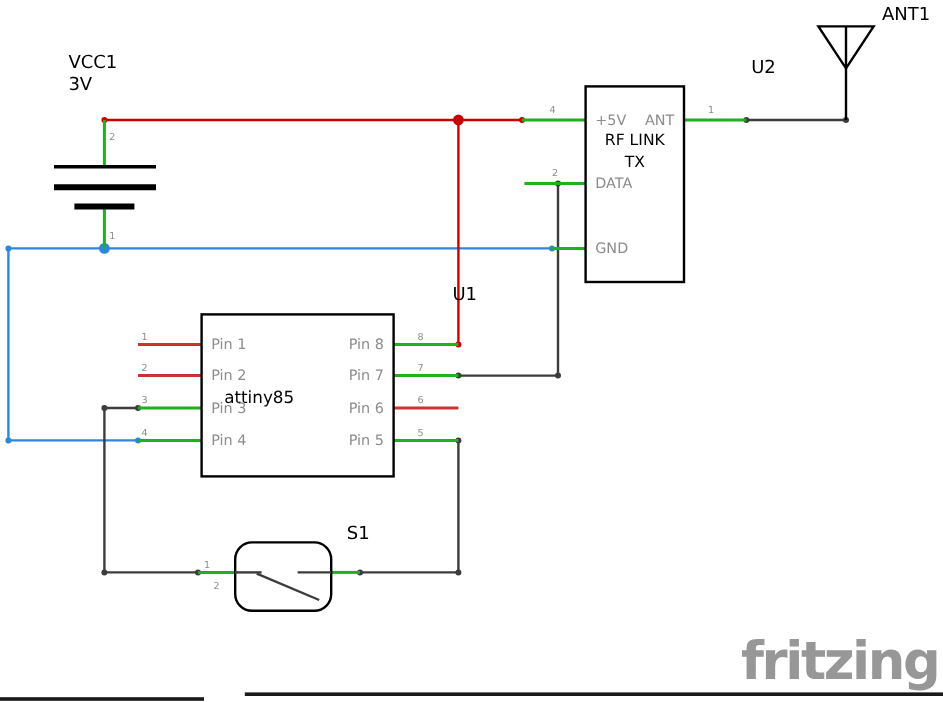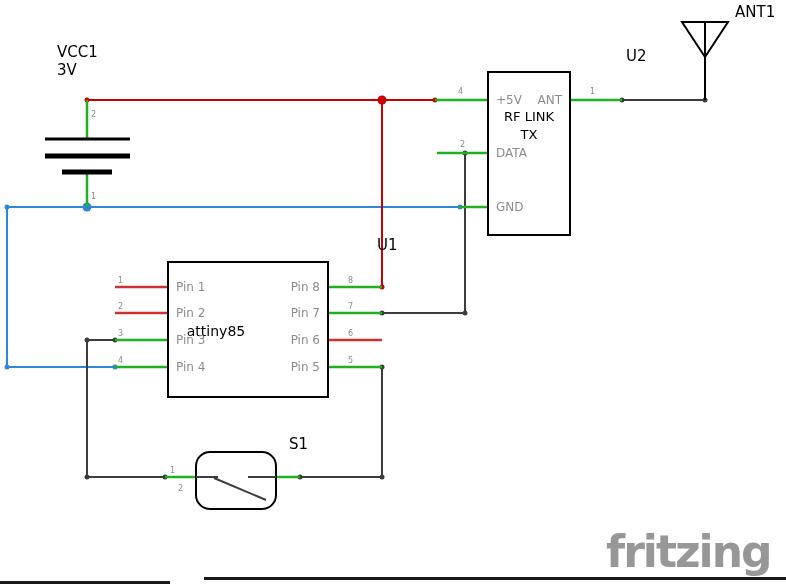--- a/index.html
+++ b/index.html
@@ -5,21 +5,21 @@
   html,body{margin:0;padding:0;background:#ffffff;}
   .stage{position:relative;width:786px;height:585px;background:#ffffff;overflow:hidden;
          font-family:"DejaVu Sans","Liberation Sans",sans-serif;}
   svg{position:absolute;left:0;top:0;}
   text{font-family:"DejaVu Sans","Liberation Sans",sans-serif;}
   .ref-label{font-size:15px;fill:#000000;}
   .chip-name{font-size:14px;fill:#000000;}
   .rf-title{font-size:13px;fill:#000000;}
   .pin-label{font-size:12px;fill:#8c8c8c;}
   .pin-num{font-size:8px;fill:#8c8c8c;}
-  .watermark{position:absolute;left:606px;top:526px;width:176px;text-align:left;
+  .watermark{position:absolute;left:606px;top:526px;width:176px;text-align:right;
              font-size:44px;font-weight:bold;letter-spacing:-2px;color:#979797;
              font-family:"DejaVu Sans","Liberation Sans",sans-serif;}
 </style>
 </head>
 <body>
 
 <div class="stage">
   <svg width="786" height="585" viewBox="0 0 786 585">
 
     <g stroke="#2f86d8" stroke-width="2" fill="none">

